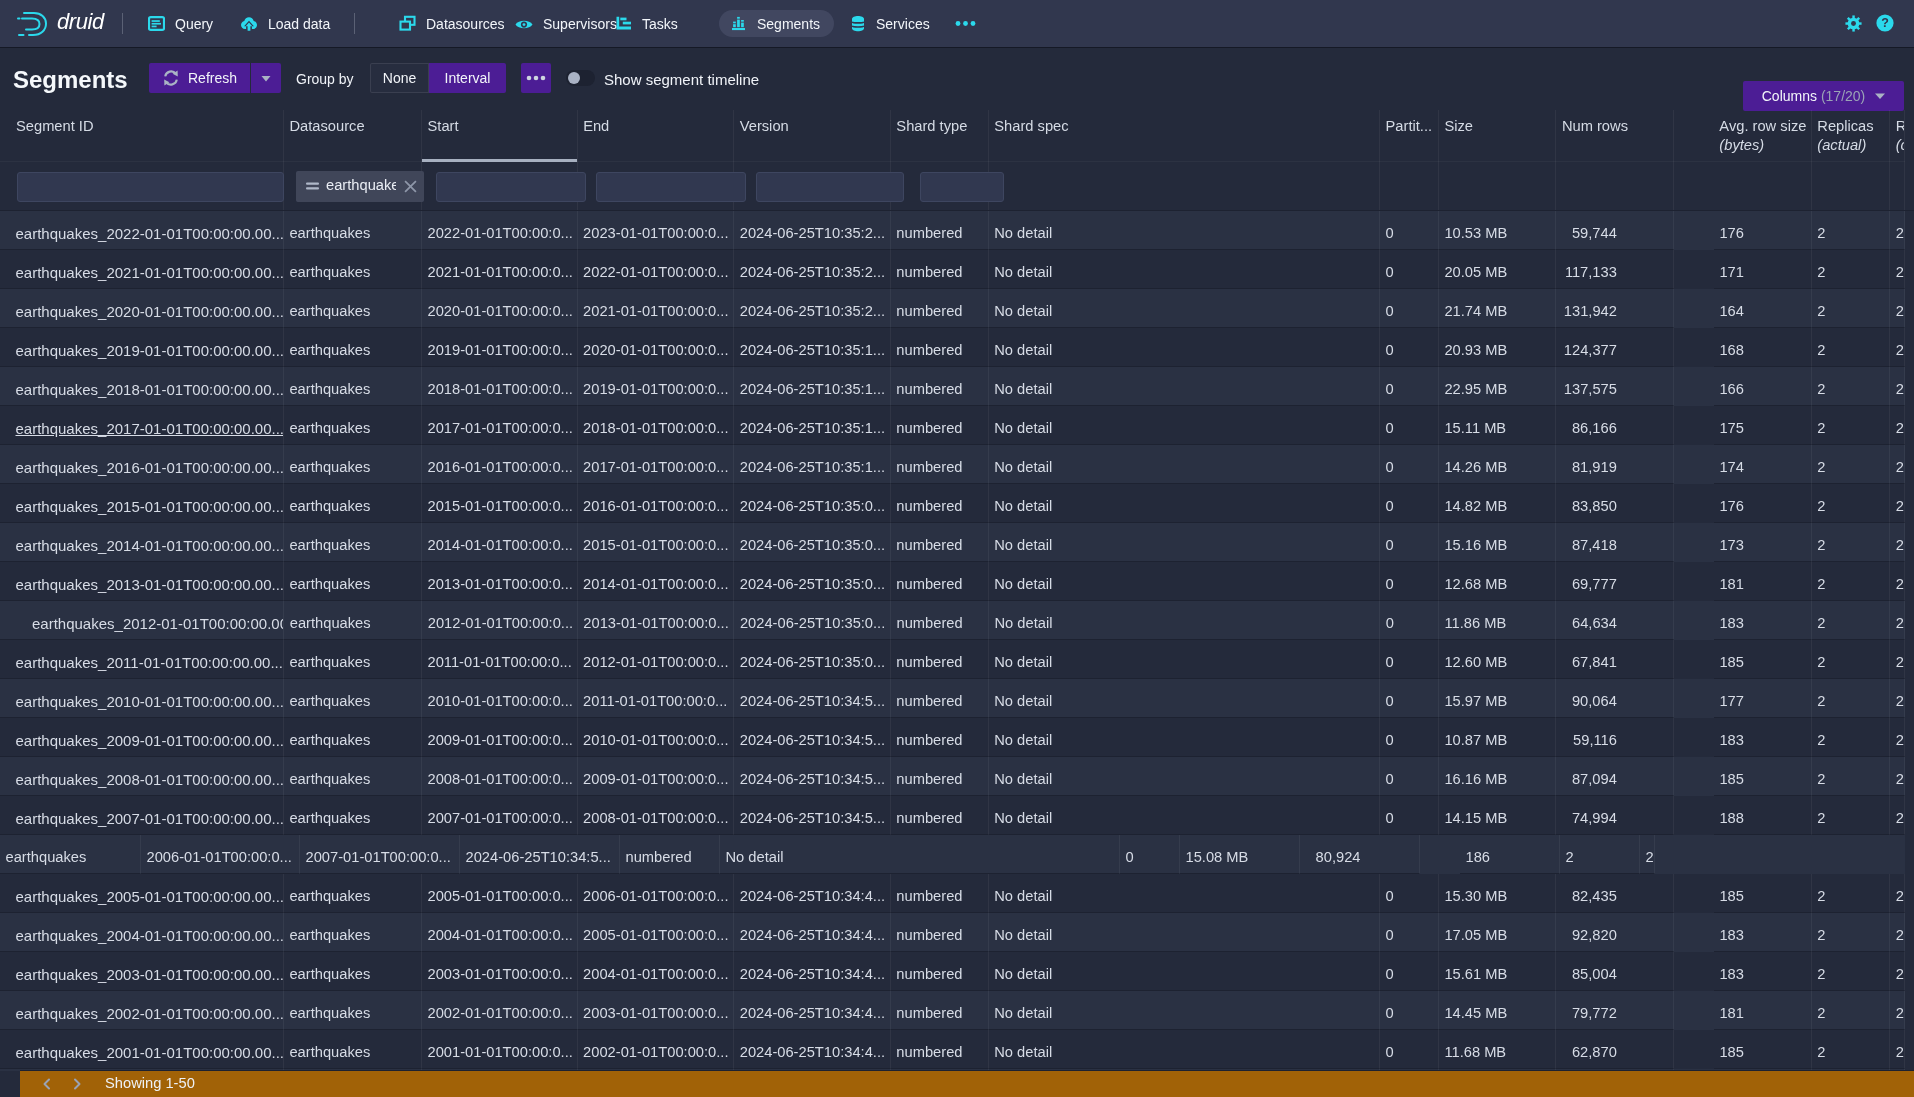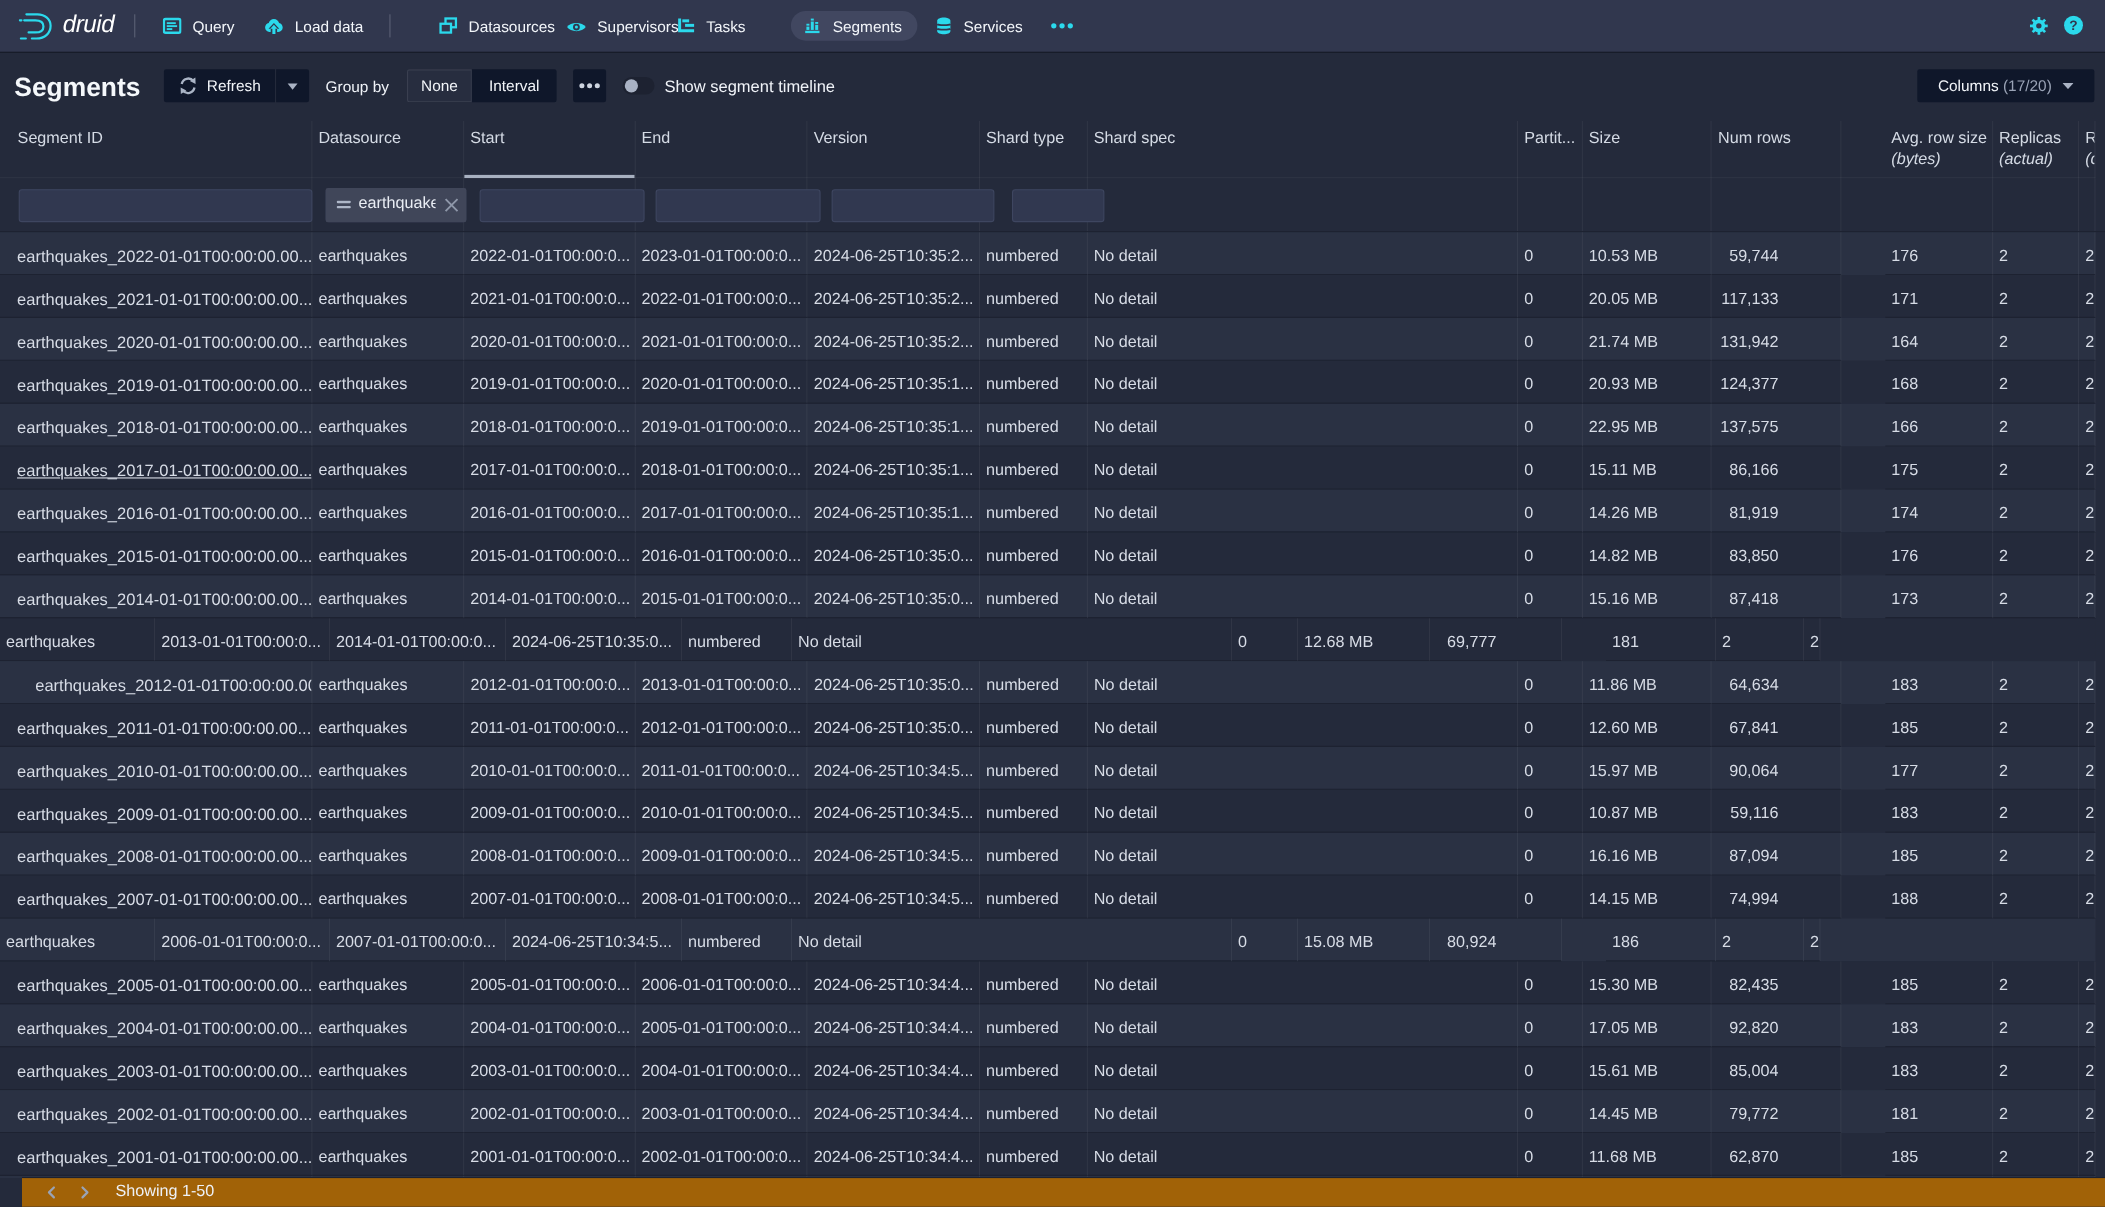--- a/index.html
+++ b/index.html
@@ -11,21 +11,21 @@
 .nav .logo { position:absolute; left:17px; top:11px; }
 .wordmark { position:absolute; left:57px; top:9px; font-size:22px; font-style:italic; color:#ffffff;
   letter-spacing:-0.4px; }
 .navdiv { position:absolute; top:13px; width:1px; height:21px; background:#5b6175; }
 .nitem { position:absolute; top:0; height:47px; display:flex; align-items:center; color:#f3f6fa; font-size:14px; }
 .nitem svg { margin-right:10px; }
 .pill { position:absolute; left:719px; top:10px; width:115px; height:27px; border-radius:14px; background:#414760; }
 .dots3 { position:absolute; top:0px; }
 
 .title { position:absolute; left:13px; top:66px; font-size:24px; font-weight:bold; color:#f5f8fb; }
-.btn { position:absolute; top:63px; height:30px; background:#0f172a; border-radius:2px;
+.btn { position:absolute; top:63px; height:30px; background:#4c1d95; border-radius:2px;
   color:#f2f5f9; font-size:14px; display:flex; align-items:center; justify-content:center; }
 .lbl { position:absolute; color:#f0f3f8; font-size:15px; }
 
 .table { position:absolute; left:0; top:110px; width:1914px; height:961px; overflow:hidden; }
 .tr { display:flex; width:1905px; }
 .td, .th { border-right:1px solid rgba(255,255,255,0.055); overflow:hidden; white-space:nowrap; }
 .c0 { width:290px; padding-left:15.5px; }
 .c1 { width:141px; padding-left:5.5px; }
 .c2 { width:159px; padding-left:5.5px; }
 .c3 { width:160px; padding-left:5.5px; }
@@ -179,21 +179,21 @@
 <div class="btn" style="left:521px; width:30px;">
   <svg width="20" height="6">
       <circle cx="3" cy="3" r="2.3" fill="#cdd4df"></circle>
       <circle cx="10" cy="3" r="2.3" fill="#cdd4df"></circle>
       <circle cx="17" cy="3" r="2.3" fill="#cdd4df"></circle>
     </svg>
 </div>
 <div style="position:absolute; left:566px; top:70px; width:29px; height:16px; border-radius:8px; background:#1d2231;"></div>
 <div style="position:absolute; left:568px; top:72px; width:12px; height:12px; border-radius:6px; background:#a9b2c4;"></div>
 <div class="lbl" style="left:604px; top:71px;">Show segment timeline</div>
-<div class="btn" style="left:1743px; width:161px;">
+<div class="btn" style="left:1743px; width:161px;margin-top:18px;">
   <span>Columns&nbsp;</span>
     <span style="color:#9aa3b6;">(17/20)</span>
   <svg width="10" height="6" viewBox="0 0 10 6" style="margin-left:10px;">
       <path d="M0 0.5 L10 0.5 L5 6 Z" fill="#aab3c4"></path>
     </svg>
 </div>
 
 <div class="table">
   <div class="tr thead">
     <div class="th c0" style="padding-left:16px;">Segment ID</div>
@@ -372,20 +372,21 @@
 <div class="td c5">numbered</div>
 <div class="td c6">No detail</div>
 <div class="td c7">0</div>
 <div class="td c8">15.16 MB</div>
 <div class="td c9"><span class="num">87,418</span></div>
 <div class="td c10">173</div>
 <div class="td c11">2</div>
 <div class="td c12">2</div>
 </div>
 <div class="tr even">
+<div class="td c0" style="font-size:15px;">earthquakes_2013-01-01T00:00:00.00...</div>
 <div class="td c1">earthquakes</div>
 <div class="td c2">2013-01-01T00:00:0...</div>
 <div class="td c3">2014-01-01T00:00:0...</div>
 <div class="td c4">2024-06-25T10:35:0...</div>
 <div class="td c5">numbered</div>
 <div class="td c6">No detail</div>
 <div class="td c7">0</div>
 <div class="td c8">12.68 MB</div>
 <div class="td c9"><span class="num">69,777</span></div>
 <div class="td c10">181</div>

